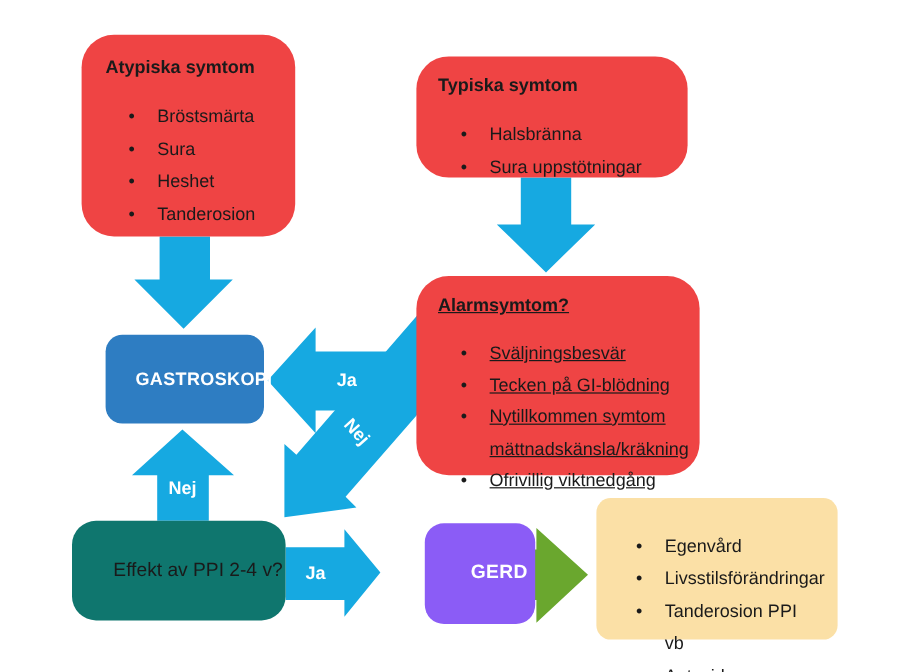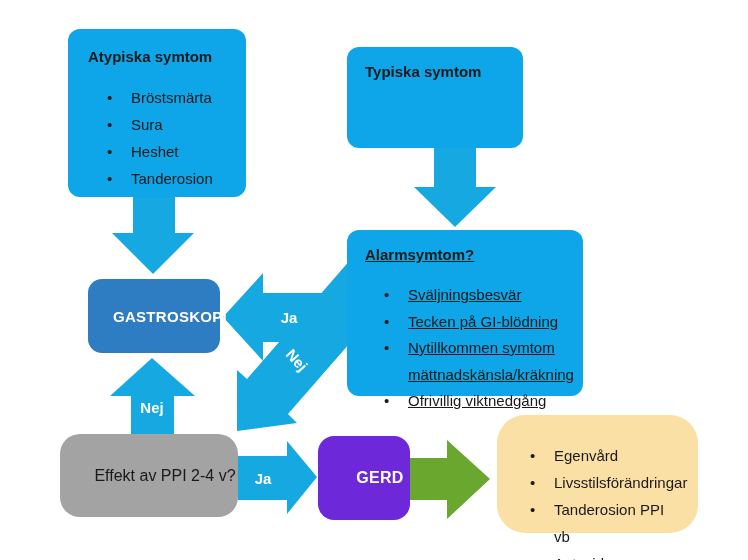--- a/index.html
+++ b/index.html
@@ -20,25 +20,25 @@
     left: 0; top: 0;
     width: 748px; height: 560px;
     z-index: 1;
   }
   .box {
     position: absolute;
     box-sizing: border-box;
     z-index: 2;
     color: #1a1a1a;
   }
-  .box-light   { background: #0ea5e9; border-radius: 12px; }
-  .box-steel   { background: #a3a3a3; border-radius: 20px; }
+  .box-light   { background: #ef4444; border-radius: 27px; }
+  .box-steel   { background: #0f766e; border-radius: 20px; }
   .box-dark    { background: #2e7dc2; border-radius: 14px; }
-  .box-green   { background: #6d28d9; border-radius: 16px; }
-  .box-orange  { background: #fbe0a6; border-radius: 28px; }
+  .box-green   { background: #8b5cf6; border-radius: 16px; margin-left: 36px; }
+  .box-orange  { background: #fbe0a6; border-radius: 12px; }
 
   .box-title {
     font-weight: bold;
     font-size: 15px;
     line-height: 22px;
     padding: 0 0 3px 0;
   }
   ul.blist {
     margin: 13px;
     padding: 0;
@@ -50,21 +50,21 @@
     line-height: 27px;
     padding-left: 30px;
   }
   ul.blist li::before {
     content: "\2022";
     position: absolute;
     left: 6px;
     top: 0;
   }
   .atypiska { left: 68px;  top: 29px;  width: 178px; height: 168px; padding: 17px 6px 0 20px; }
-  .typiska  { left: 347px; top: 47px;  width: 176px; height: 101px; padding: 14px 6px 0 18px; }
+  .typiska  { left: 347px; top: 47px;  width: 226px; height: 101px; padding: 14px 6px 0 18px; }
   .alarm    { left: 347px; top: 230px; width: 236px; height: 166px; padding: 14px 4px 0 18px; text-decoration: underline; }
   .alarm ul.blist li { line-height: 26.5px; }
   .treatment{ left: 497px; top: 415px; width: 201px; height: 118px; padding: 14px 2px 0 14px; }
 
   .center-label {
     display: flex;
     align-items: center;
     justify-content: center;
     padding-left: 32px;
   }
@@ -121,20 +121,24 @@
     <ul class="blist">
       <li>Bröstsmärta</li>
       <li>Sura</li>
       <li>Heshet</li>
       <li>Tanderosion</li>
     </ul>
   </div>
 
   <div class="box box-light typiska">
     <div class="box-title">Typiska symtom</div>
+    <ul class="blist">
+      <li>Halsbränna</li>
+      <li>Sura uppstötningar</li>
+    </ul>
   </div>
 
   <div class="box box-light alarm">
     <div class="box-title">Alarmsymtom?</div>
     <ul class="blist">
       <li>Sväljningsbesvär</li>
       <li>Tecken på GI-blödning</li>
       <li>Nytillkommen symtom mättnadskänsla/kräkning</li>
       <li>Ofrivillig viktnedgång</li>
     </ul>

